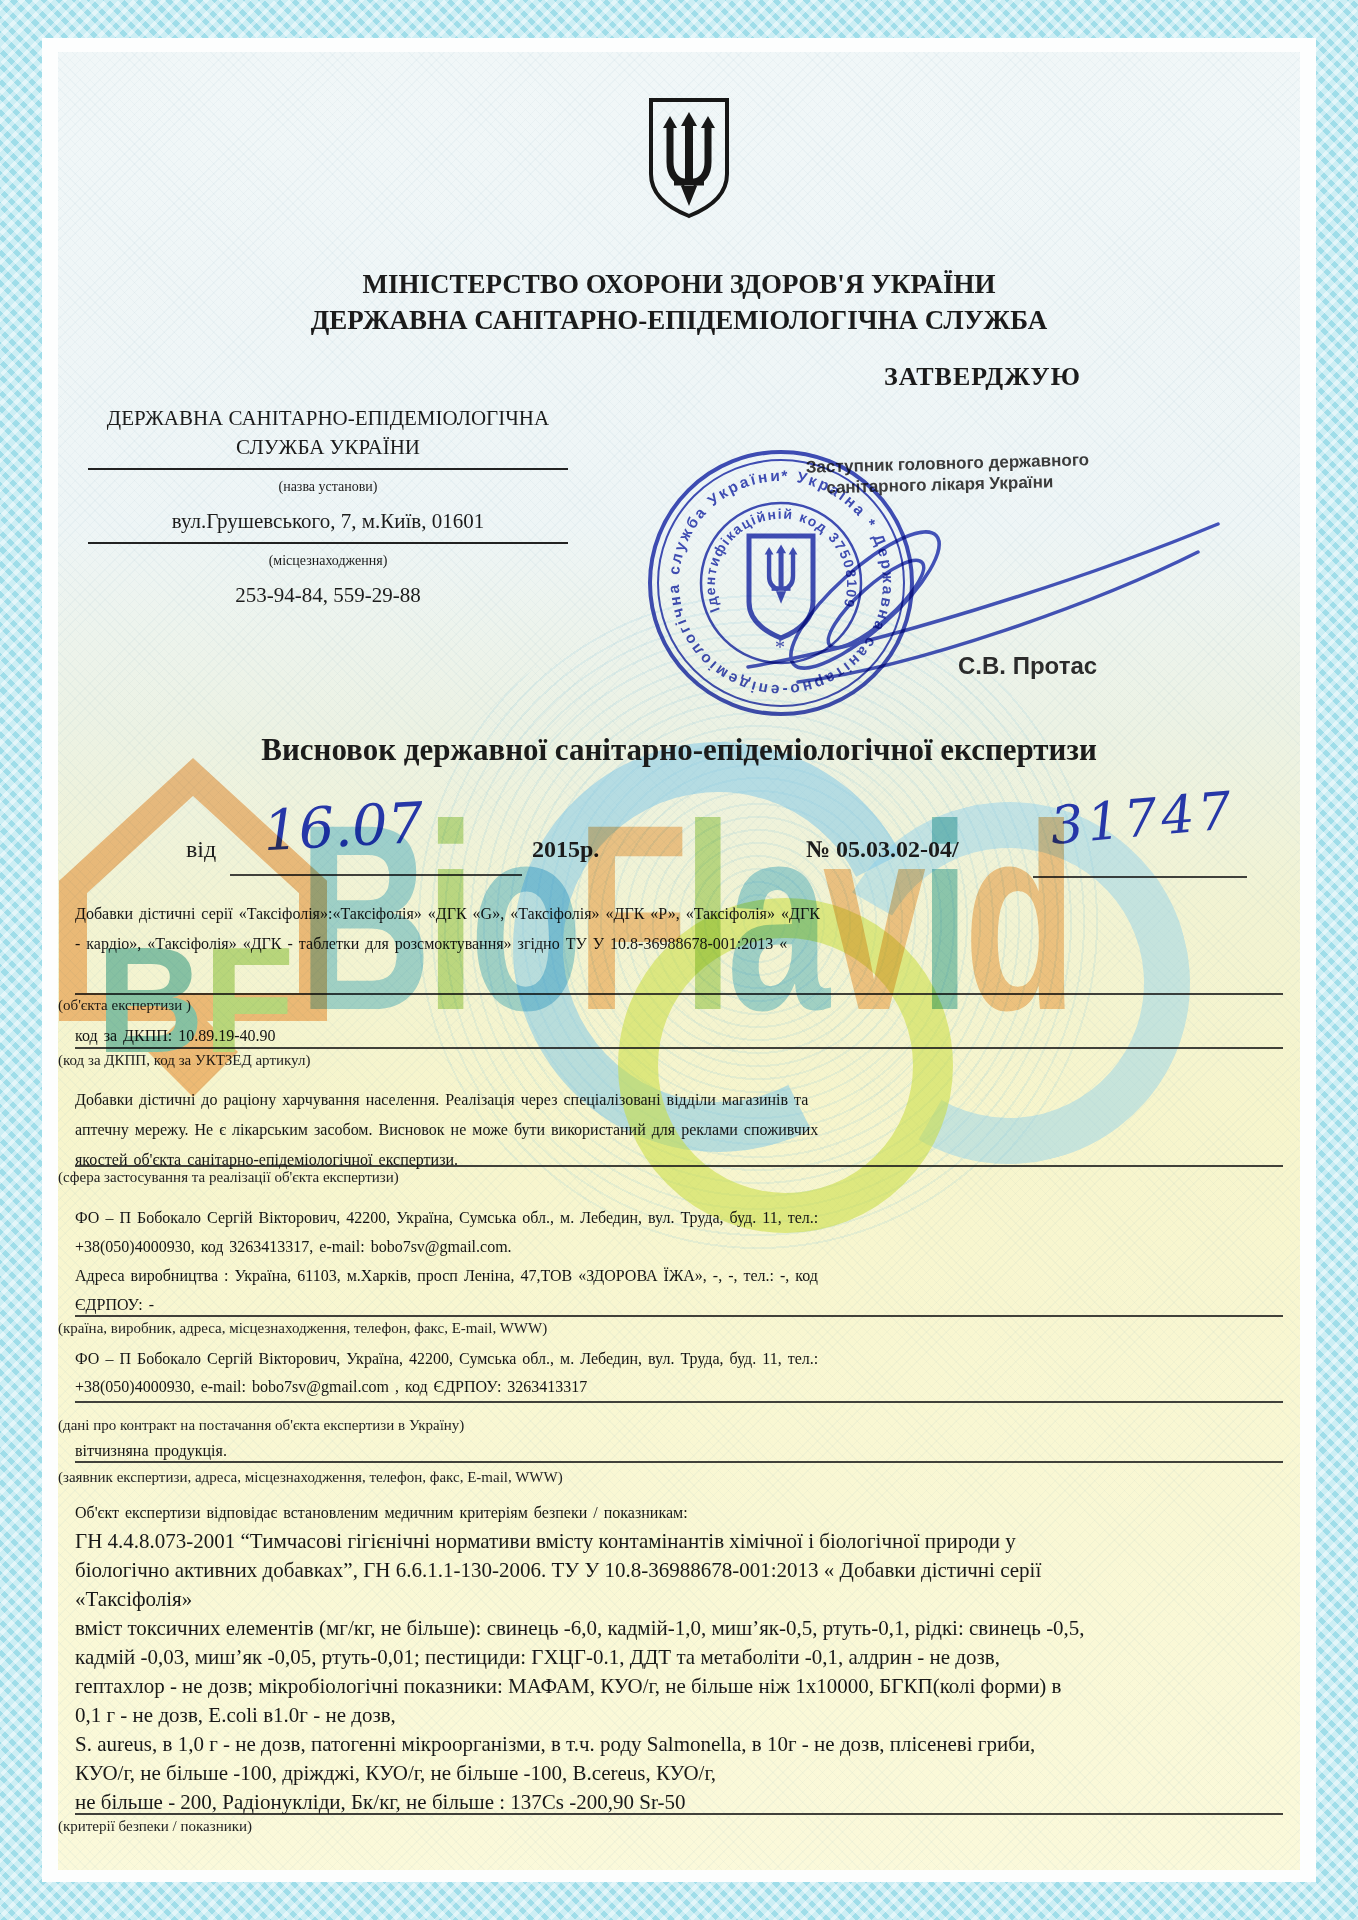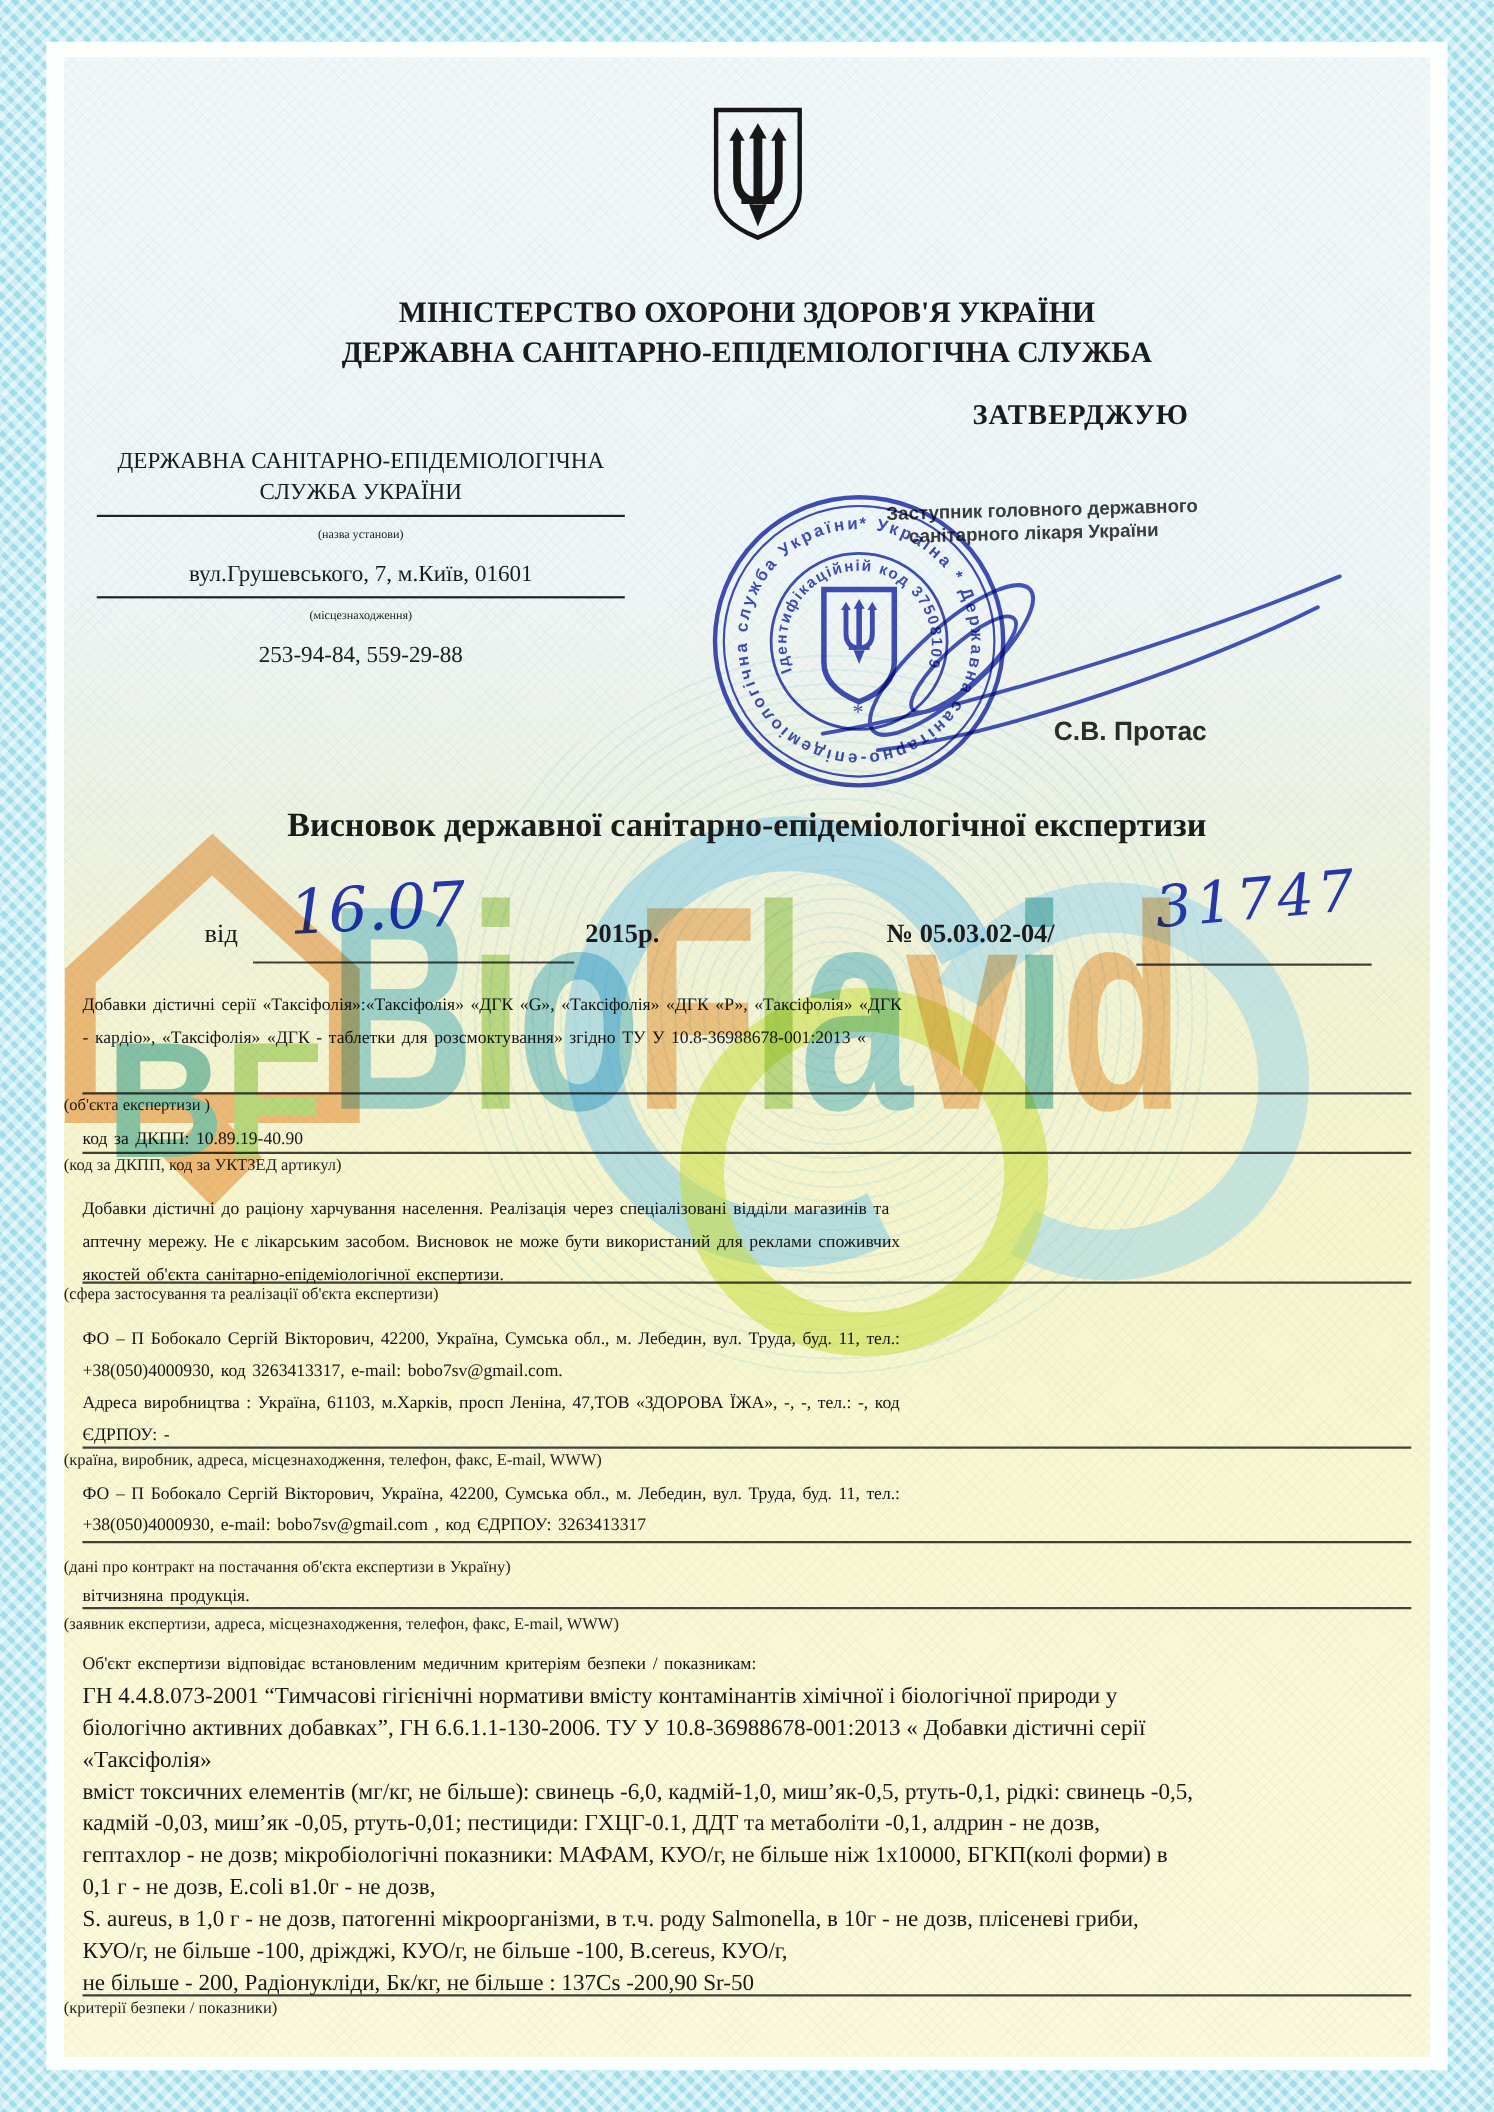--- a/index.html
+++ b/index.html
@@ -40,21 +40,21 @@
   .center-wide{left:0;width:1242px;text-align:center;}
   .bold{font-weight:bold;}
   .body-par{left:17px;width:1210px;font-size:16px;font-weight:normal;line-height:30px;color:#141414;word-spacing:2px;}
   .crit-par{left:17px;width:1210px;font-size:21px;line-height:29px;color:#181818;}
   .rule{position:absolute;left:17px;width:1208px;border-top:2px solid rgba(25,25,25,.82);z-index:2;}
   .caption{position:absolute;left:0;width:1242px;text-align:left;font-size:15px;color:#222;z-index:2;}
   .hand{position:absolute;font-style:italic;color:#2637a8;font-family:"DejaVu Serif",serif;z-index:3;}
 
   .issuer{left:30px;top:352px;width:480px;text-align:center;font-size:21px;line-height:29px;}
   .issuer .iline{border-top:2px solid #222;margin-top:6px;}
-  .issuer .icap{font-size:11px;padding-top:2px;}
+  .issuer .icap{font-size:14px;padding-top:2px;}
   .issuer .iaddr{padding-top:6px;}
 
   .approver{left:748px;top:400px;width:360px;font-family:"Liberation Sans",sans-serif;
     font-weight:bold;font-size:17px;line-height:21px;color:#3b3b3b;transform:rotate(-1.5deg);}
   .approver .l2{padding-left:20px;}
   .protas{left:900px;top:600px;font-family:"Liberation Sans",sans-serif;font-weight:bold;font-size:24px;color:#2b2b2b;}
 
   
   .wm{position:absolute;z-index:5;mix-blend-mode:multiply;pointer-events:none;}
   .brand{left:240px;top:700px;font-family:"Liberation Sans",sans-serif;font-weight:bold;

